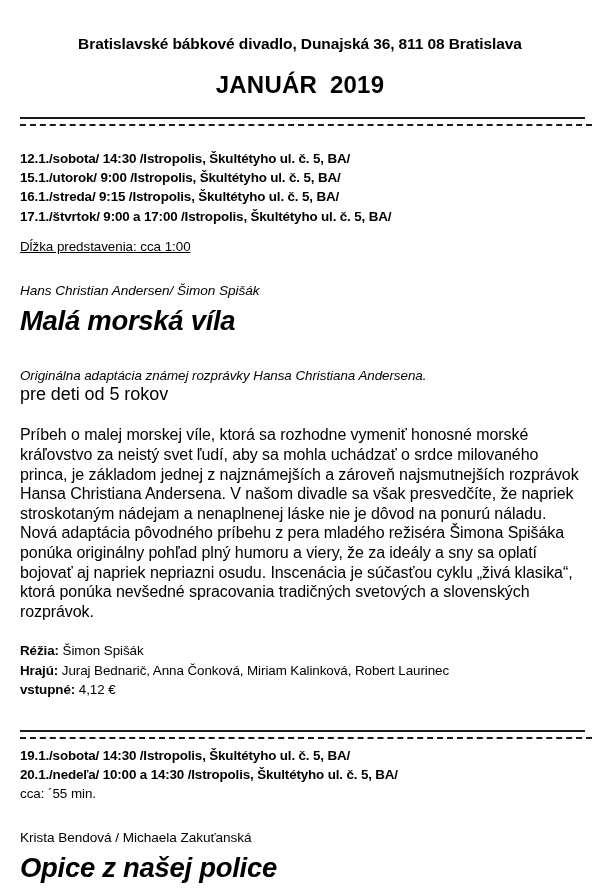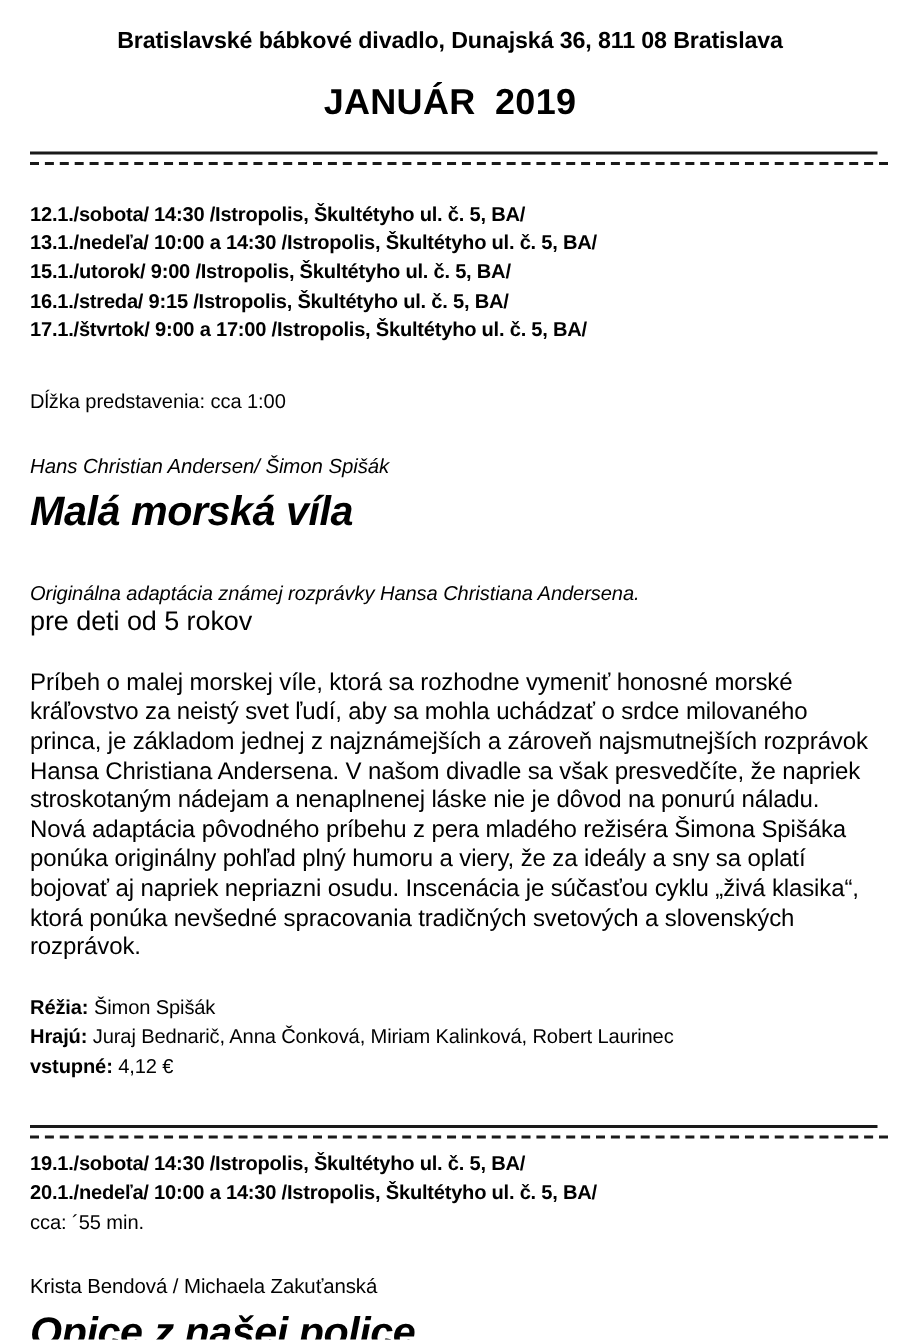--- a/index.html
+++ b/index.html
@@ -13,21 +13,21 @@
     overflow: hidden;
     font-family: "Liberation Sans", sans-serif;
     color: #000000;
     -webkit-font-smoothing: antialiased;
   }
   .page {
     width: 600px;
     height: 701px;
     position: relative;
     box-sizing: border-box;
-    padding: 0 20px 0 20px;
+    padding: 16px 20px 0 20px;
   }
 
   
   .venue-line {
     text-align: center;
     font-weight: bold;
     font-size: 15.5px;
     letter-spacing: -0.1px;
     padding-top: 19px;
     line-height: 1.2;
@@ -70,21 +70,22 @@
     line-height: 19.4px;
     letter-spacing: -0.15px;
     white-space: nowrap;
   }
   .plain-line {
     font-size: 13.4px;
     line-height: 19.4px;
     letter-spacing: -0.05px;
   }
   .duration {
-    margin-top: 28px;
+    margin-top: 11px;
+    text-decoration: underline;
   }
   .author-line {
     font-style: italic;
     font-size: 13.6px;
     line-height: 19px;
     letter-spacing: -0.05px;
   }
   .author-line.upright {
     font-style: normal;
   }
@@ -155,21 +156,20 @@
     <span>JANUÁR</span><span class="gap"></span><span>2019</span>
   </div>
 
   <div class="sep-block">
     <div class="sep-solid"></div>
     <div class="sep-dashed"></div>
   </div>
 
   <div class="dates">
     <div class="date-line">12.1./sobota/ 14:30 /Istropolis, Škultétyho ul. č. 5, BA/</div>
-    <div class="date-line">13.1./nedeľa/ 10:00 a 14:30 /Istropolis, Škultétyho ul. č. 5, BA/</div>
     <div class="date-line">15.1./utorok/ 9:00 /Istropolis, Škultétyho ul. č. 5, BA/</div>
     <div class="date-line">16.1./streda/ 9:15 /Istropolis, Škultétyho ul. č. 5, BA/</div>
     <div class="date-line">17.1./štvrtok/ 9:00 a 17:00 /Istropolis, Škultétyho ul. č. 5, BA/</div>
   </div>
 
   <div class="plain-line duration">Dĺžka predstavenia: cca 1:00</div>
 
   <div class="author-line author2">Hans Christian Andersen/ Šimon Spišák</div>
   <div class="show-title">Malá morská víla</div>
 

